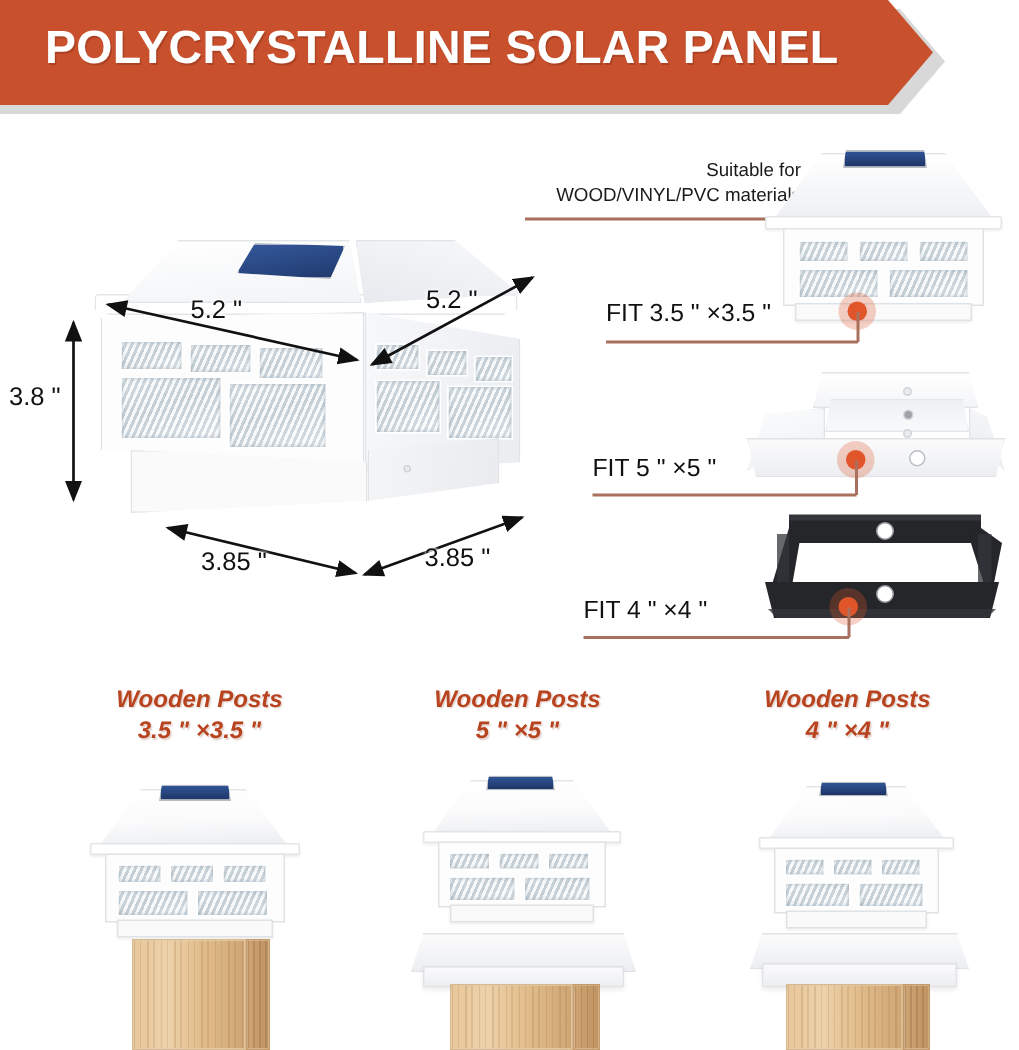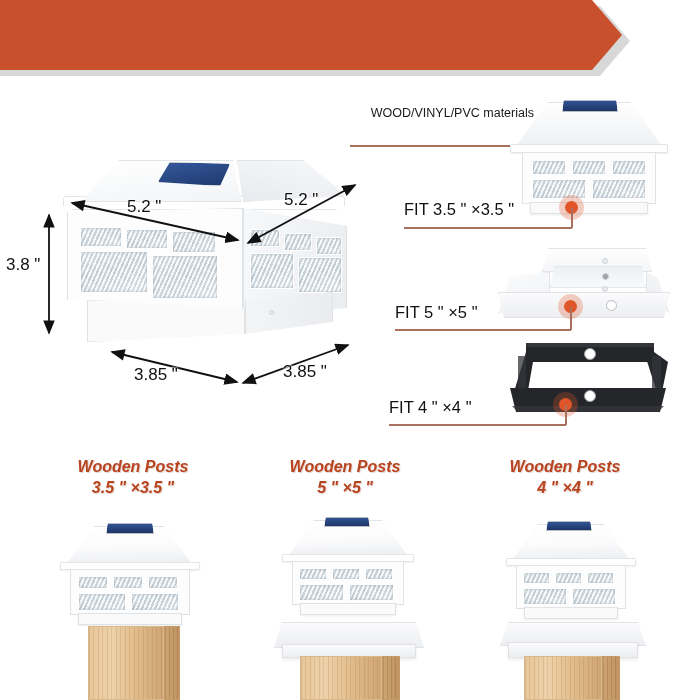--- a/index.html
+++ b/index.html
@@ -147,20 +147,21 @@
   svg.ov{position:absolute;left:0;top:0;width:679px;height:700px;pointer-events:none;}
 </style>
 </head>
 <body>
 
 <div class="root">
 
   <div class="banner-wrap">
     <div class="banner-shadow"></div>
     <div class="banner"></div>
+    <div class="banner-title">POLYCRYSTALLINE SOLAR PANEL</div>
   </div>
 
   <div class="lamp" style="left:55px;top:160px;width:300px;height:220px;">
 
     <div class="eave" style="left:8px;top:36px;width:282px;height:14px;border-radius:3px;
          clip-path:polygon(0 0,282px 0,282px 10px,272px 14px,10px 14px,0 10px);"></div>
 
     <div class="roof" style="left:26px;top:0px;width:160px;height:42px;
          clip-path:polygon(38px 0, 152px 0, 160px 42px, 0 42px);
          background:linear-gradient(175deg,#ffffff,#f2f4f6);"></div>
@@ -220,20 +221,21 @@
     <line x1="243" y1="383" x2="348" y2="345" stroke="#111" stroke-width="1.8" marker-start="url(#arS)" marker-end="url(#ar)"></line>
   </svg>
 
   <div class="txt dim-label" style="left:127px;top:197px;">5.2 "</div>
   <div class="txt dim-label" style="left:284px;top:190px;">5.2 "</div>
   <div class="txt dim-label" style="left:6px;top:255px;">3.8 "</div>
   <div class="txt dim-label" style="left:134px;top:365px;">3.85 "</div>
   <div class="txt dim-label" style="left:283px;top:362px;">3.85 "</div>
 
   <div class="txt suit-label" style="left:358px;top:105px;width:176px;text-align:right;">
+    <div>Suitable for</div>
     <div>WOOD/VINYL/PVC materials</div>
   </div>
   <div class="lead-line" style="left:350px;top:145px;width:190px;"></div>
 
   <div class="lamp" style="left:508px;top:98px;width:162px;height:115px;">
     <div class="roof" style="left:8px;top:4px;width:146px;height:44px;
          clip-path:polygon(32px 0,114px 0,146px 44px,0 44px);
          background:linear-gradient(180deg,#ffffff,#eef0f3);"></div>
     <div class="solar" style="left:54px;top:2px;width:56px;height:12px;
          clip-path:polygon(2px 0,54px 0,56px 12px,0 12px);"></div>

